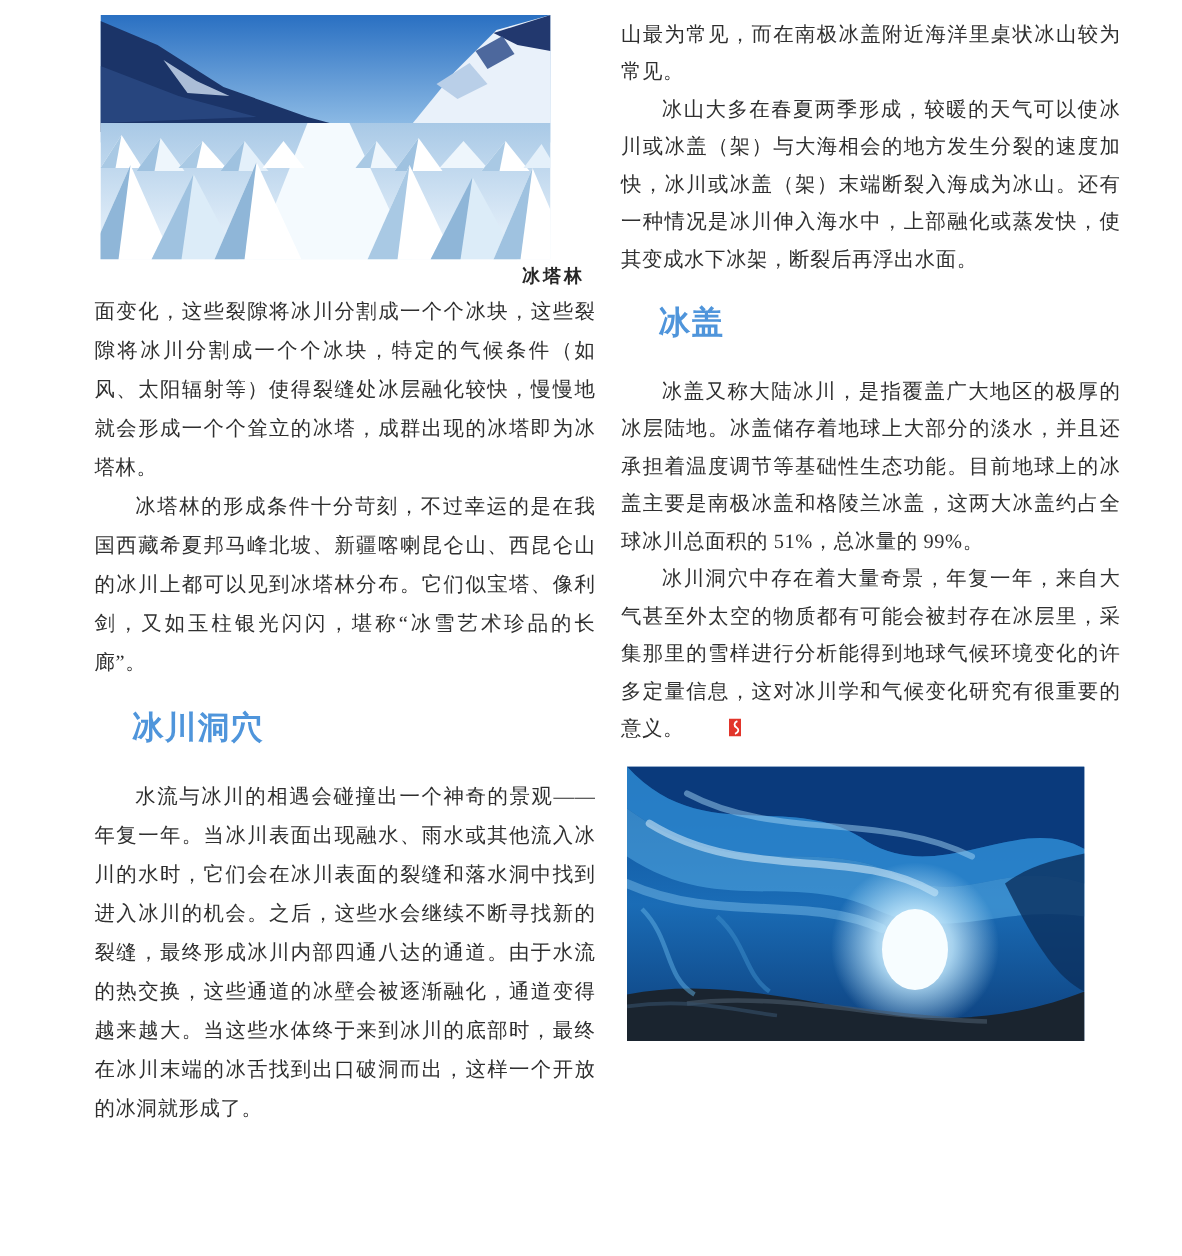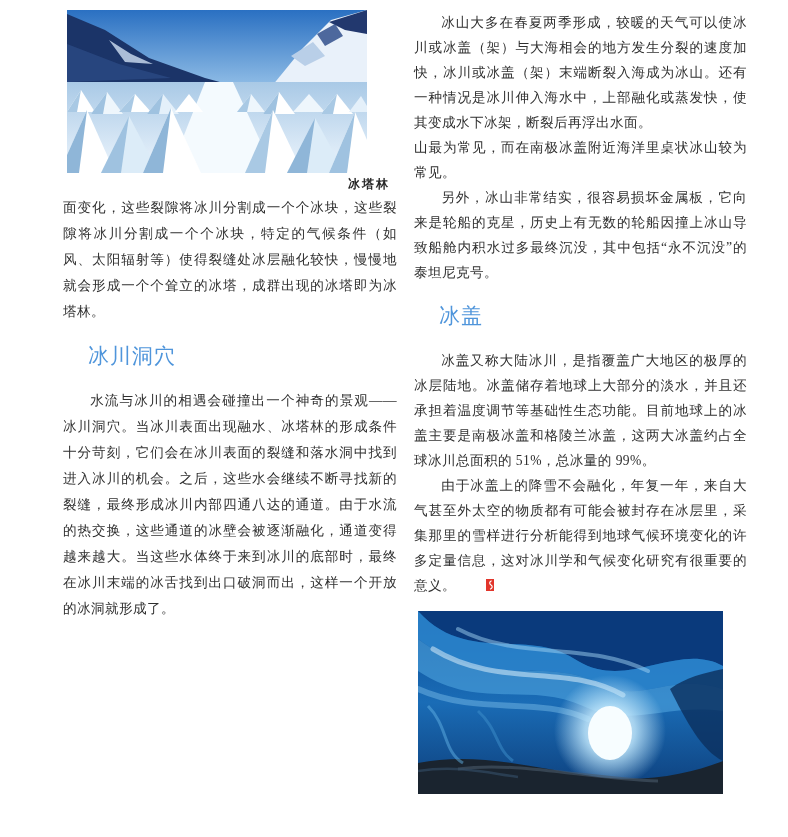--- a/index.html
+++ b/index.html
@@ -25,21 +25,21 @@
     text-align:justify;
     letter-spacing:0.4px;
     word-break:break-all;
   }
   .col-left p.body-text{line-height:26px;}
   .col-right p.body-text{line-height:25px;}
   p.indent{text-indent:2em;}
 
   h2.section-heading{
     font-family:"Liberation Sans","DejaVu Sans",sans-serif;
-    font-weight:normal;
+    font-weight:bold;
     color:#4f95db;
     font-size:21px;
     line-height:25px;
     margin:18px 0 20px 25px;
     letter-spacing:1px;
   }
 
   figure{margin:0;padding:0;}
   .fig-top{margin:0 0 4px 4px;width:323px;}
   .fig-bottom{margin:12px 0 0 4px;width:305px;}
@@ -125,38 +125,38 @@
           <polygon points="220,163 248,108 278,163" fill="#dcecf8"></polygon>
           <polygon points="220,163 248,108 240,163" fill="#8fb6d8"></polygon>
           <polygon points="262,163 288,102 300,130 300,163" fill="#ffffff"></polygon>
           <polygon points="262,163 288,102 280,163" fill="#9fc2e0"></polygon>
         </g>
       </svg>
       <figcaption>冰塔林</figcaption>
     </figure>
 
     <p class="body-text">面变化，这些裂隙将冰川分割成一个个冰块，这些裂隙将冰川分割成一个个冰块，特定的气候条件（如风、太阳辐射等）使得裂缝处冰层融化较快，慢慢地就会形成一个个耸立的冰塔，成群出现的冰塔即为冰塔林。</p>
+    <p class="body-text indent">冰塔林的形成条件十分苛刻，不过幸运的是在我国西藏希夏邦马峰北坡、新疆喀喇昆仑山、西昆仑山的冰川上都可以见到冰塔林分布。它们似宝塔、像利剑，又如玉柱银光闪闪，堪称“冰雪艺术珍品的长廊”。</p>
 
     <h2 class="section-heading">冰川洞穴</h2>
 
-    <p class="body-text indent">水流与冰川的相遇会碰撞出一个神奇的景观——冰川洞穴。当冰川表面出现融水、冰塔林的形成条件十分苛刻，它们会在冰川表面的裂缝和落水洞中找到进入冰川的机会。之后，这些水会继续不断寻找新的裂缝，最终形成冰川内部四通八达的通道。由于水流的热交换，这些通道的冰壁会被逐渐融化，通道变得越来越大。当这些水体终于来到冰川的底部时，最终在冰川末端的冰舌找到出口破洞而出，这样一个开放的冰洞就形成了。</p>
+    <p class="body-text indent">水流与冰川的相遇会碰撞出一个神奇的景观——年复一年。当冰川表面出现融水、雨水或其他流入冰川的水时，它们会在冰川表面的裂缝和落水洞中找到进入冰川的机会。之后，这些水会继续不断寻找新的裂缝，最终形成冰川内部四通八达的通道。由于水流的热交换，这些通道的冰壁会被逐渐融化，通道变得越来越大。当这些水体终于来到冰川的底部时，最终在冰川末端的冰舌找到出口破洞而出，这样一个开放的冰洞就形成了。</p>
 
   </div>
 
   <div class="col col-right">
 
+    <p class="body-text">山最为常见，而在南极冰盖附近海洋里桌状冰山较为常见。</p>
     <p class="body-text indent">冰山大多在春夏两季形成，较暖的天气可以使冰川或冰盖（架）与大海相会的地方发生分裂的速度加快，冰川或冰盖（架）末端断裂入海成为冰山。还有一种情况是冰川伸入海水中，上部融化或蒸发快，使其变成水下冰架，断裂后再浮出水面。</p>
-    <p class="body-text">山最为常见，而在南极冰盖附近海洋里桌状冰山较为常见。</p>
-    <p class="body-text indent">另外，冰山非常结实，很容易损坏金属板，它向来是轮船的克星，历史上有无数的轮船因撞上冰山导致船舱内积水过多最终沉没，其中包括“永不沉没”的泰坦尼克号。</p>
 
     <h2 class="section-heading">冰盖</h2>
 
     <p class="body-text indent">冰盖又称大陆冰川，是指覆盖广大地区的极厚的冰层陆地。冰盖储存着地球上大部分的淡水，并且还承担着温度调节等基础性生态功能。目前地球上的冰盖主要是南极冰盖和格陵兰冰盖，这两大冰盖约占全球冰川总面积的 51%，总冰量的 99%。</p>
     <p class="body-text indent">
-      <span>由于冰盖上的降雪不会融化，年复一年，来自大气甚至外太空的物质都有可能会被封存在冰层里，采集那里的雪样进行分析能得到地球气候环境变化的许多定量信息，这对冰川学和气候变化研究有很重要的意义。</span><span class="endmark"><svg width="8" height="12" viewBox="0 0 8 12" xmlns="http://www.w3.org/2000/svg" aria-hidden="true">
+      <span>冰川洞穴中存在着大量奇景，年复一年，来自大气甚至外太空的物质都有可能会被封存在冰层里，采集那里的雪样进行分析能得到地球气候环境变化的许多定量信息，这对冰川学和气候变化研究有很重要的意义。</span><span class="endmark"><svg width="8" height="12" viewBox="0 0 8 12" xmlns="http://www.w3.org/2000/svg" aria-hidden="true">
             <rect width="8" height="12" fill="#e2352b"></rect>
             <path d="M5.6,1.8 C3.2,2.8 3.1,4.8 5,6 C6.9,7.2 6.6,9.2 4,10.2" stroke="#ffffff" stroke-width="1.2" fill="none"></path>
           </svg></span>
     </p>
 
     <figure class="fig-bottom">
       <svg width="305" height="183" viewBox="0 0 305 183" xmlns="http://www.w3.org/2000/svg" aria-hidden="true">
         <defs>
           <linearGradient id="cavebg" x1="0" y1="0" x2="0" y2="1">
             <stop offset="0" stop-color="#0c4e97"></stop>

